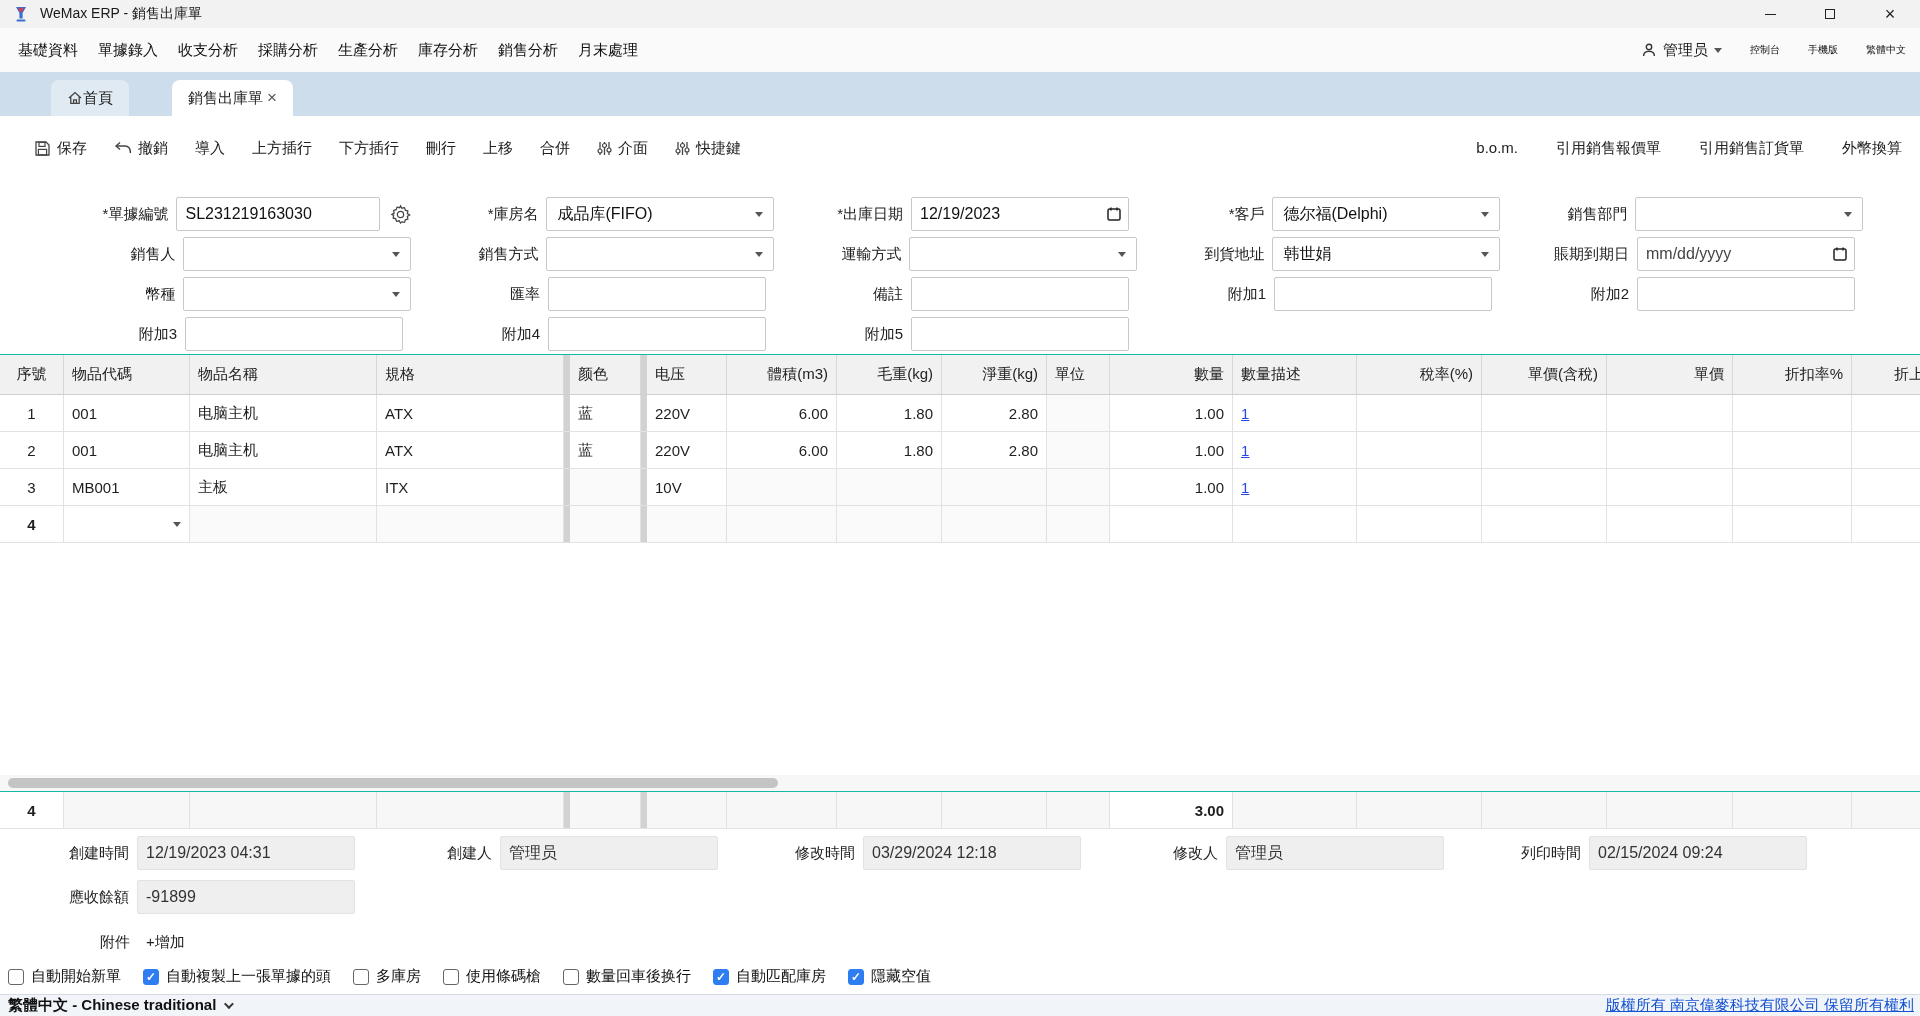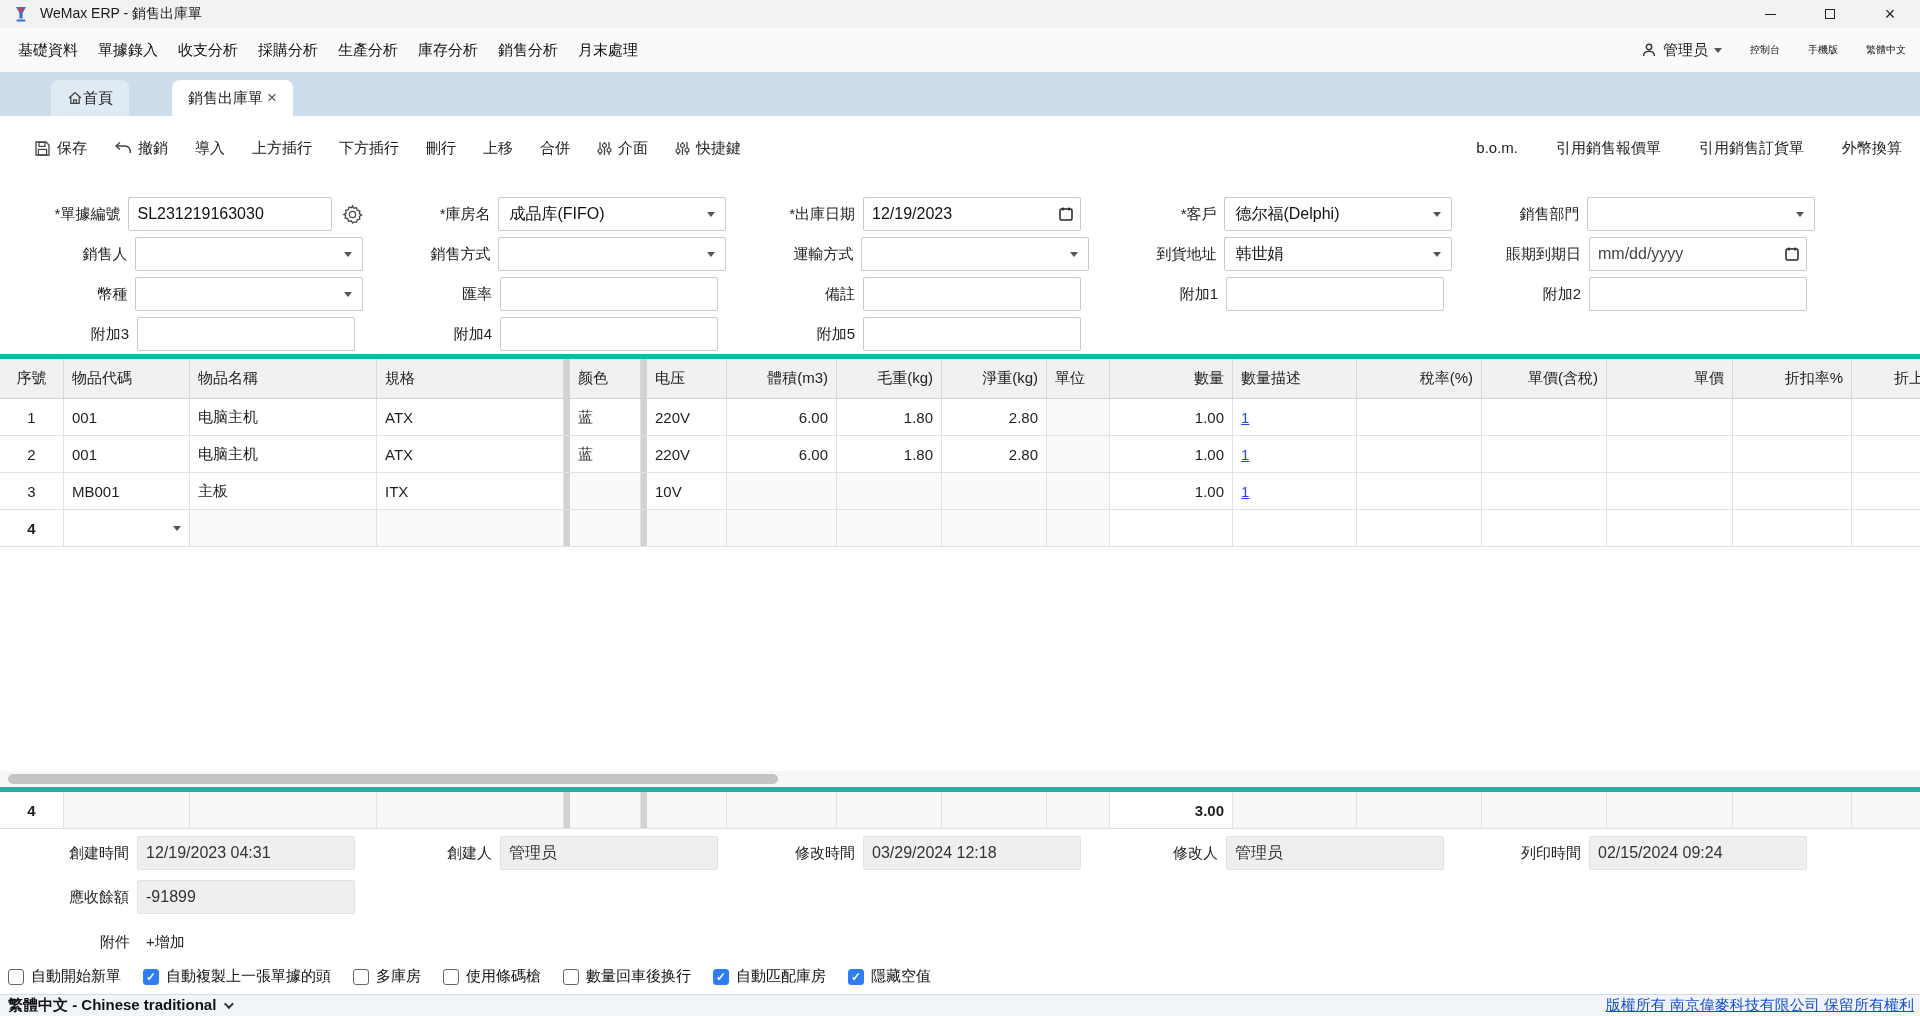--- a/index.html
+++ b/index.html
@@ -35,37 +35,37 @@
   .tab .tab-close { color:#555; font-size:17px; margin-left:4px; }
 
   
   .toolbar { height:64px; display:flex; align-items:center; padding:0 18px 0 34px; background:#fff; }
   .tool-btn { display:flex; align-items:center; gap:6px; font-size:15px; color:#222;
     margin-right:27px; cursor:default; white-space:nowrap; }
   .toolbar-right { margin-left:auto; display:flex; gap:38px; }
   .toolbar-right .tool-link { font-size:15px; color:#222; white-space:nowrap; }
 
   
-  .form { padding-top:14px; }
+  .form { padding-top:14px;margin-left:48px; }
   .form-row { display:flex; height:40px; align-items:center; }
   .fcell { width:363px; display:flex; align-items:center; flex-shrink:0; }
   .flabel { width:137px; text-align:right; font-size:15px; color:#222; padding-right:8px; white-space:nowrap; }
   .fctrl { position:relative; width:218px; height:34px; }
   .fctrl input { width:100%; height:100%; border:1px solid #c9c9c9; border-radius:2px;
     font-family:"Liberation Sans", sans-serif; font-size:16px; color:#111; padding:0 8px; background:#fff; }
   .fctrl input::placeholder { color:#444; }
   .fctrl.with-icon input { padding-right:30px; }
   .ctrl-icon { position:absolute; right:7px; top:50%; transform:translateY(-50%); display:flex; }
   .select { width:230px; height:34px; border:1px solid #c9c9c9; border-radius:2px; background:#fff;
     display:flex; align-items:center; padding:0 10px; }
   .select .sel-val { flex:1; font-size:16px; color:#111; overflow:hidden; white-space:nowrap; }
   .gear-btn { margin-left:10px; display:flex; align-items:center; }
 
   
-  .grid { border-top:5px solid #14b8a6; width:1920px; overflow:hidden; }
+  .grid { border-top:1px solid #14b8a6; width:1920px; overflow:hidden; }
   .tr { display:flex; border-bottom:1px solid #e2e2e2; height:37px; width:1942px; }
   .tr.head { height:40px; border-bottom:1px solid #cfcfcf; }
   .td,.th { display:flex; align-items:center; padding:0 8px; border-right:1px solid #e2e2e2;
     flex-shrink:0; font-size:15px; color:#1e1e1e; overflow:hidden; white-space:nowrap; }
   .th { background:#f1f1f1; border-right:1px solid #d8d8d8; color:#222; }
   .split { width:6px; background:#d2d2d2; flex-shrink:0; }
   .c0{width:64px; justify-content:center;} .c1{width:126px;} .c2{width:187px;} .c3{width:187px;}
   .c4{width:71px;} .c5{width:80px;}
   .c6{width:110px; justify-content:flex-end;} .c7{width:105px; justify-content:flex-end;}
   .c8{width:105px; justify-content:flex-end;} .c9{width:63px;}

